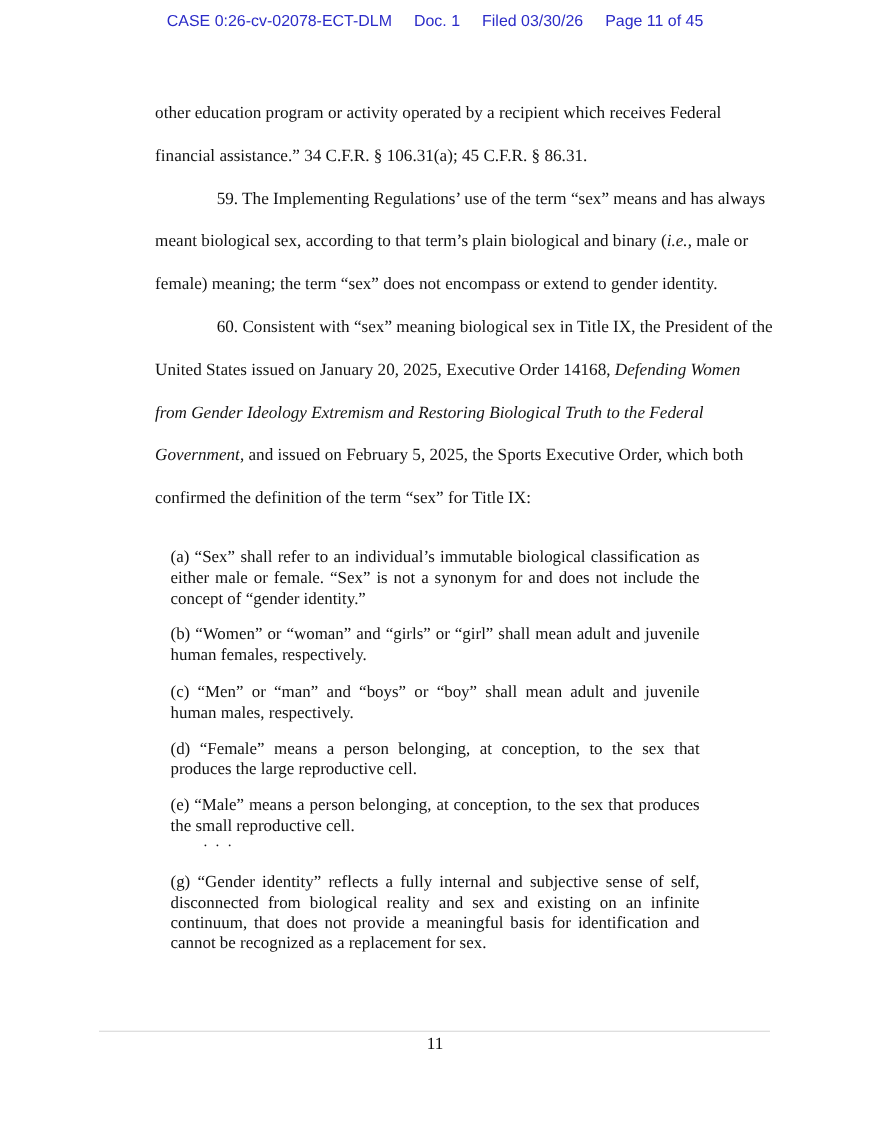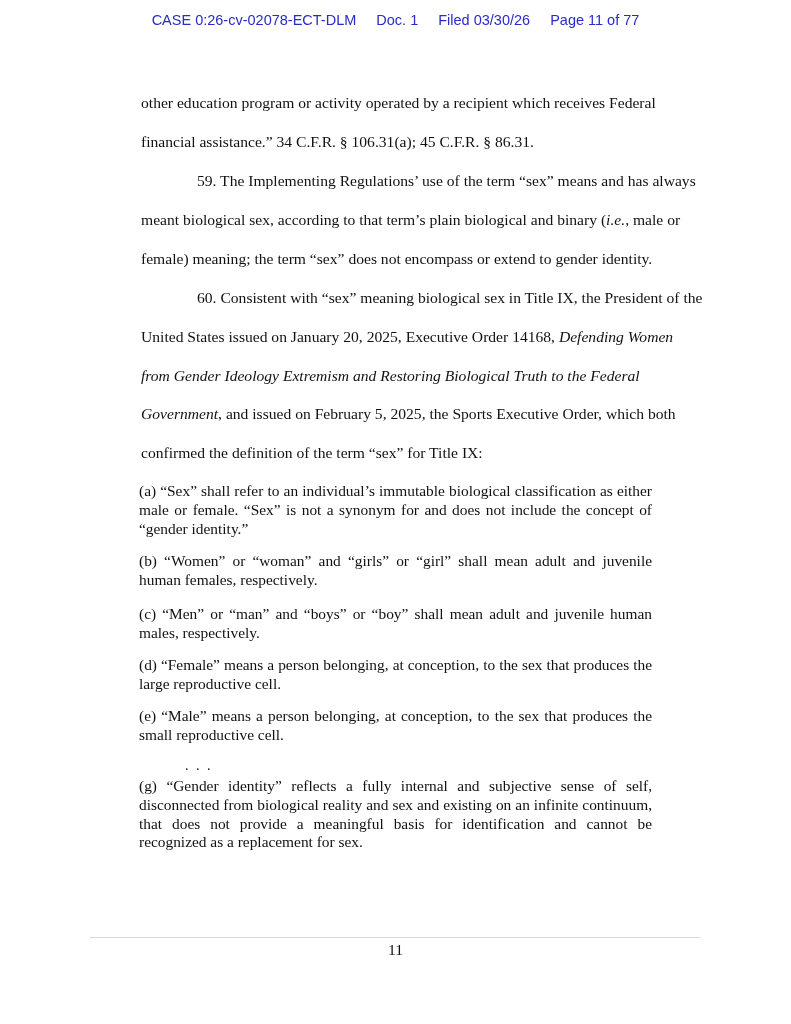--- a/index.html
+++ b/index.html
@@ -14,38 +14,38 @@
       position: absolute; left: 93px; width: 604px;
       font-family: "Liberation Serif", serif; font-size: 15.6px; color: #111;
     }
     .line { position: absolute; left: 0; white-space: nowrap; margin-left: 48px; }
     .indent { left: 56px; text-align: center; }
     .quote {
       position: absolute; left: 139px; width: 513px;
       font-family: "Liberation Serif", serif; font-size: 15.4px; color: #111;
       line-height: 18.8px; text-align: justify;
     }
-    .quote p { margin: 0; }
+    .quote p { margin: 16px; }
     .ellipsis {
       position: absolute; left: 185px; top: 758px;
       font-family: "Liberation Serif", serif; font-size: 14px; color: #111; letter-spacing: 2px;
     }
     .rule {
       position: absolute; left: 90px; width: 610px; top: 937px; height: 1px; background: #d8d8d8;
     }
     .page-num {
       position: absolute; top: 941px; left: 0; width: 791px; text-align: center;
       font-family: "Liberation Serif", serif; font-size: 15.6px; color: #111;
     }
     i { }
   </style>
 </head>
 <body>
 
-<div class="header"><span>CASE 0:26-cv-02078-ECT-DLM</span><span>Doc. 1</span><span>Filed 03/30/26</span><span>Page 11 of 77</span></div>
+<div class="header"><span>CASE 0:26-cv-02078-ECT-DLM</span><span>Doc. 1</span><span>Filed 03/30/26</span><span>Page 11 of 45</span></div>
 
 <div class="body-text">
   <div class="line" style="top:94px">other education program or activity operated by a recipient which receives Federal</div>
   <div class="line" style="top:133px">financial assistance.”  34 C.F.R. § 106.31(a); 45 C.F.R. § 86.31.</div>
 
   <div class="line indent" style="top:172px">59.  The Implementing Regulations’ use of the term “sex” means and has always</div>
   <div class="line" style="top:211px"><span>meant biological sex, according to that term’s plain biological and binary (</span><i>i.e.</i><span>, male or</span></div>
   <div class="line" style="top:250px">female) meaning; the term “sex” does not encompass or extend to gender identity.</div>
 
   <div class="line indent" style="top:289px">60.  Consistent with “sex” meaning biological sex in Title IX, the President of the</div>

